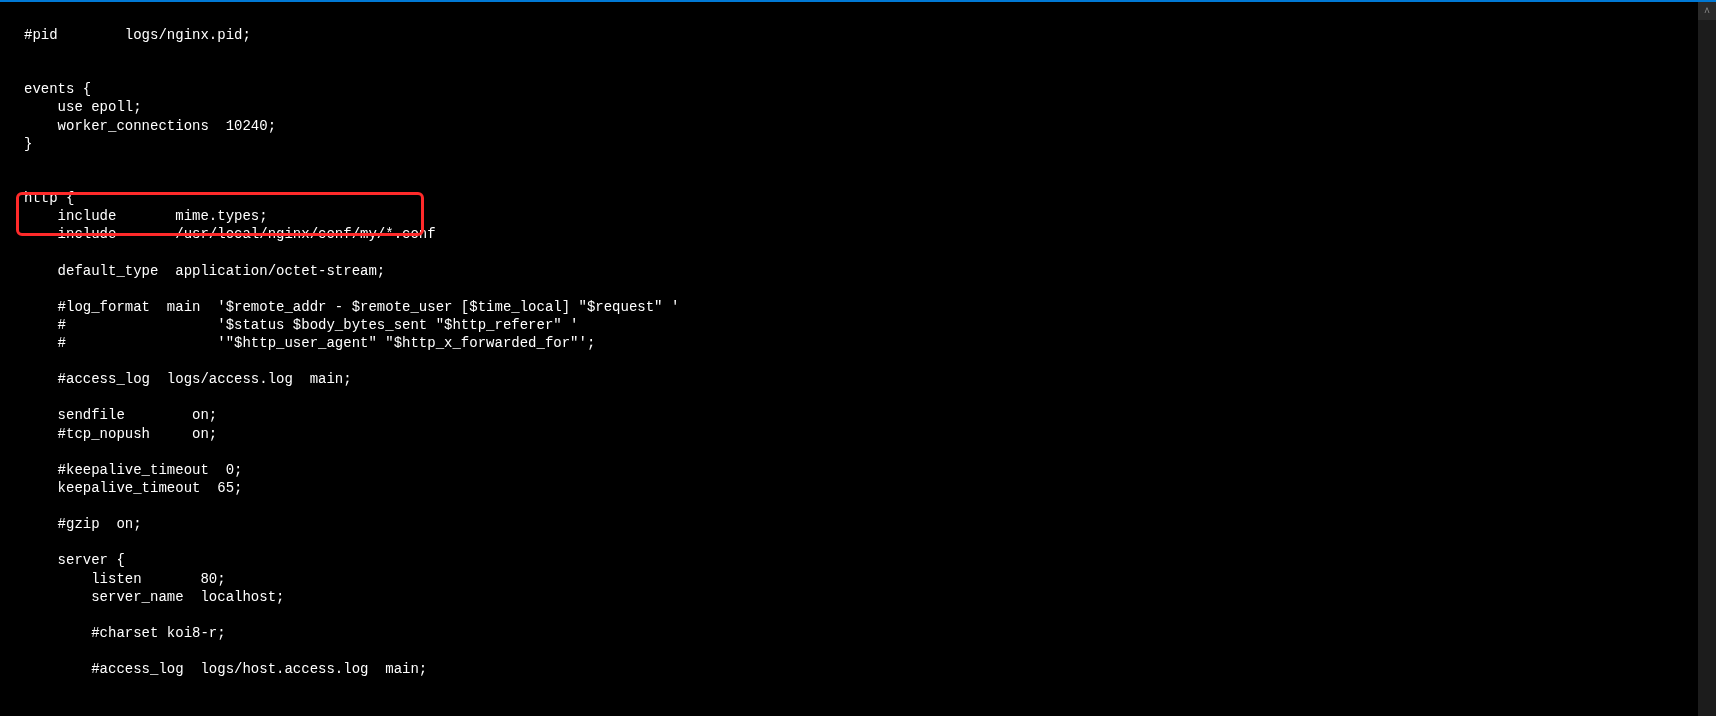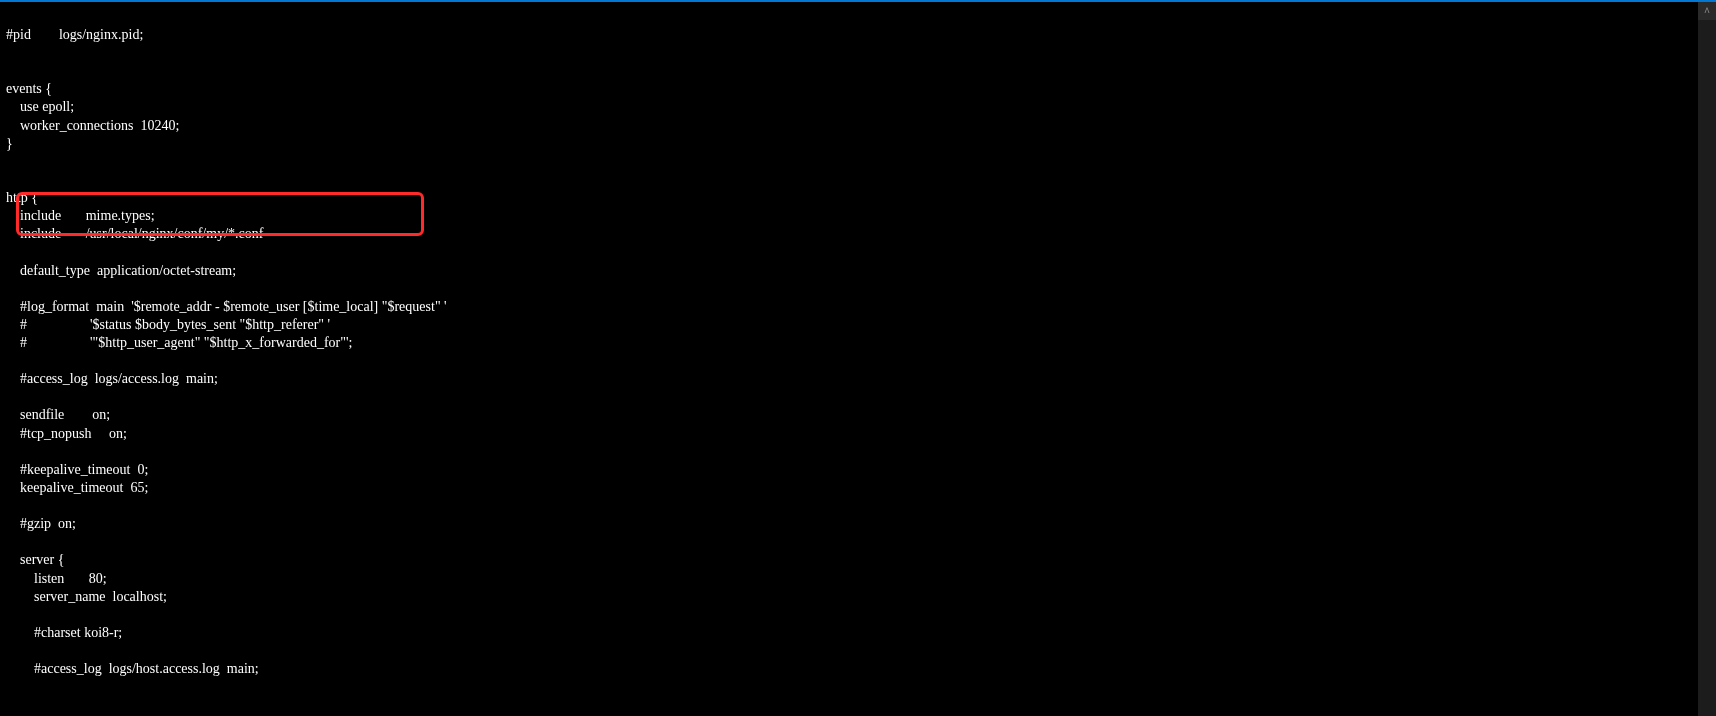--- a/index.html
+++ b/index.html
@@ -25,24 +25,23 @@
       right: 0;
       height: 2px;
       background: #0078d4;
     }
     .content-area {
       position: absolute;
       top: 2px;
       left: 0;
       right: 18px;
       bottom: 0;
-      padding: 6px 6px;
+      padding: 6px 24px;
       white-space: pre;
       overflow: hidden;
-      font-family: Liberation Serif, serif;
     }
     .scrollbar {
       position: absolute;
       top: 2px;
       right: 0;
       width: 18px;
       bottom: 0;
       background: #1c1c1c;
     }
     .scrollbar-up {

